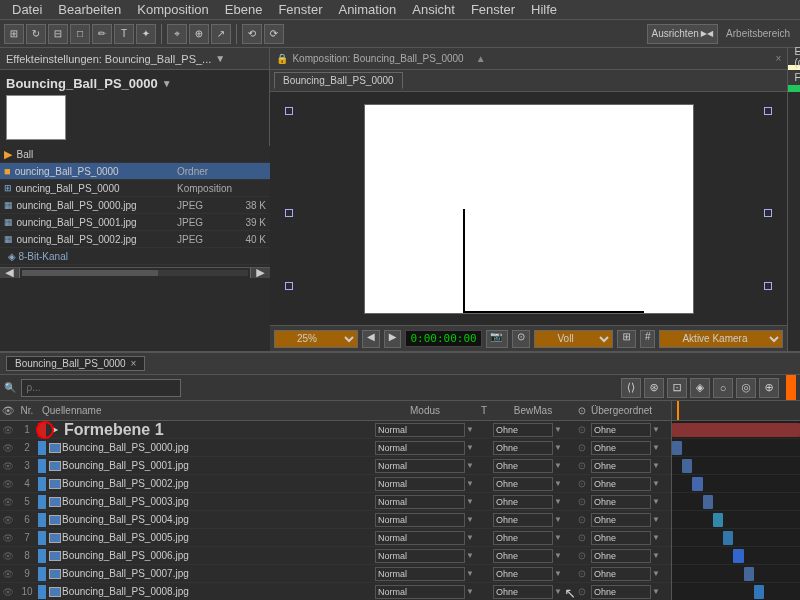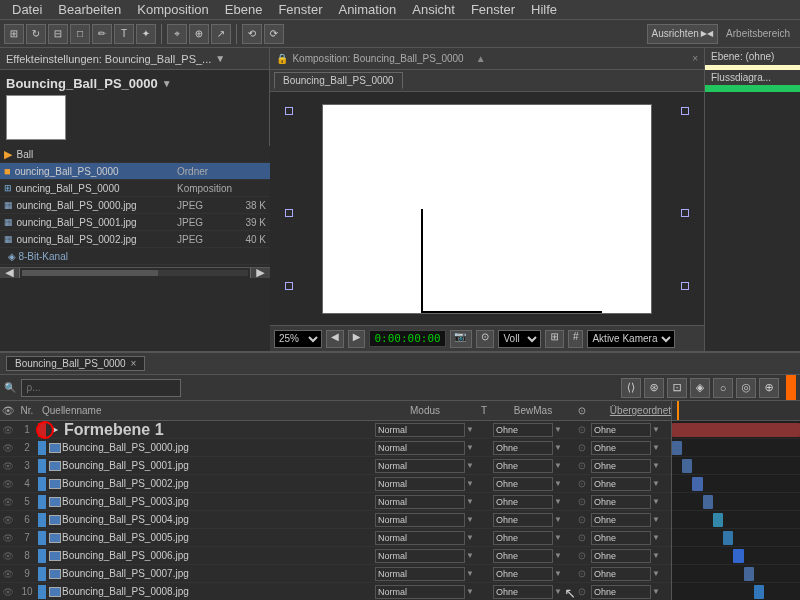--- a/index.html
+++ b/index.html
@@ -233,26 +233,26 @@
       background: #3a3a3a;
       height: 26px;
       display: flex;
       align-items: center;
       padding: 0 4px;
       border-top: 1px solid #555;
       gap: 4px;
       font-size: 10px;
     }
     .ctrl-dropdown {
-      background: #000000;
+      background: #a16207;
       border: 1px solid #666;
       color: #ccc;
       font-size: 10px;
       height: 18px;
-      padding: 0 0;
+      padding: 0 18px;
     }
     .ctrl-btn {
       background: #4a4a4a;
       border: 1px solid #666;
       color: #ccc;
       height: 18px;
       padding: 0 4px;
       cursor: pointer;
       font-size: 10px;
     }
@@ -376,21 +376,21 @@
       font-size: 10px;
       color: #aaa;
     }
     .tl-col-eye { width: 16px; text-align: center; }
     .tl-col-nr { width: 22px; text-align: center; }
     .tl-col-name { flex: 1; padding-left: 4px; }
     .tl-col-mode { width: 100px; text-align: center; }
     .tl-col-t { width: 18px; text-align: center; }
     .tl-col-bewmas { width: 80px; text-align: center; }
     .tl-col-eye2 { width: 18px; text-align: center; }
-    .tl-col-uber { width: 80px; text-align: right; text-decoration: underline; }
+    .tl-col-uber { width: 80px; text-align: left; }
 
     
     .tl-row {
       height: 18px;
       display: flex;
       align-items: center;
       border-bottom: 1px solid #333;
       cursor: pointer;
     }
     .tl-row.form-layer { background: #2e2e2e; }

